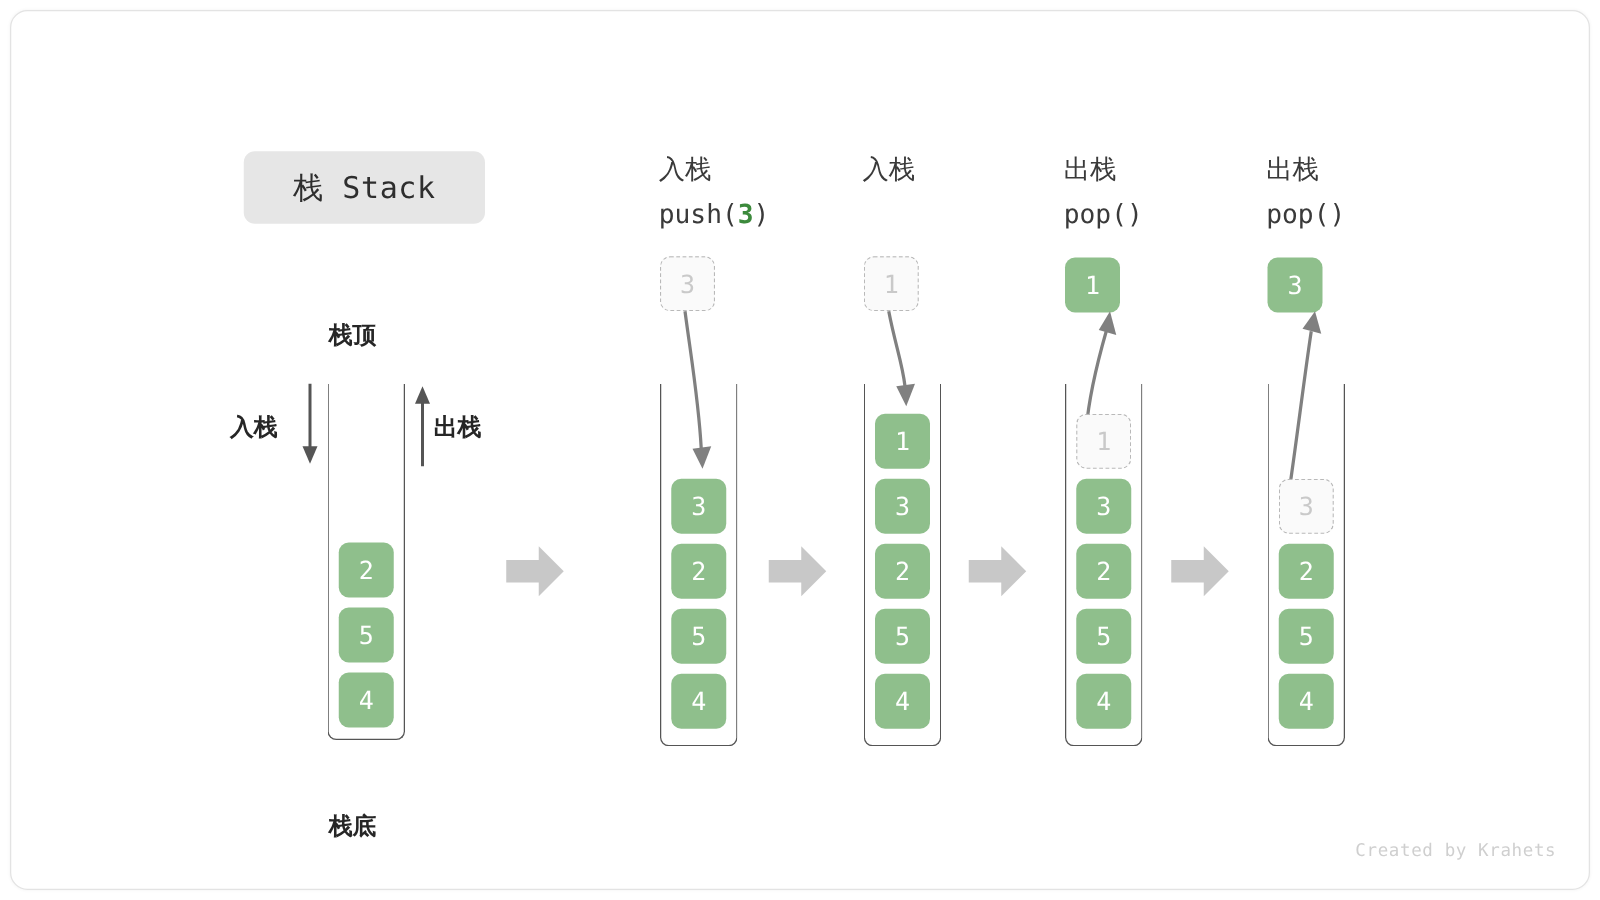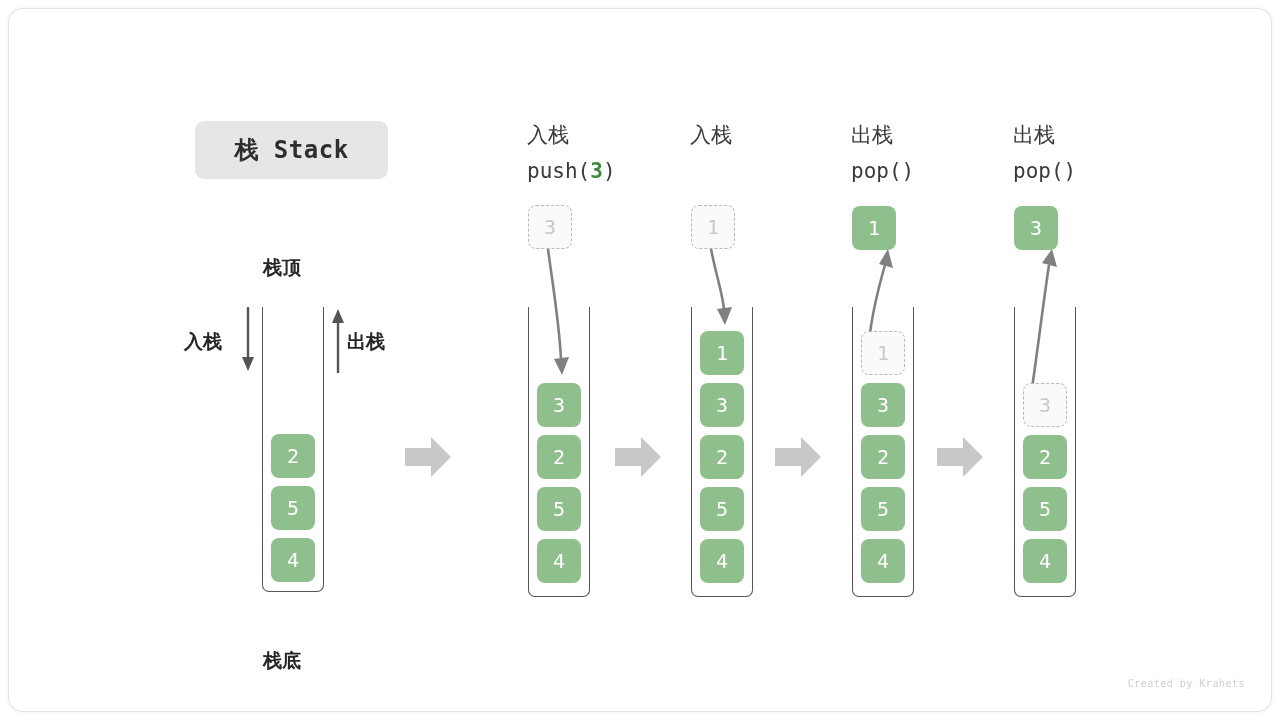--- a/index.html
+++ b/index.html
@@ -22,21 +22,21 @@
   .abs { position: absolute; }
 
   
   #title-badge {
     left: 186px; top: 112px;
     width: 193px; height: 58px;
     background: #e6e6e6;
     border-radius: 9px;
     display: flex; align-items: center; justify-content: center;
     font-family: "DejaVu Sans Mono", "Liberation Mono", monospace;
-    font-size: 24px; font-weight: bold;
+    font-size: 24px; font-weight: normal;
     color: #2e2e2e;
     letter-spacing: 0.5px;
   }
 
   
   .cn-label {
     font-family: "DejaVu Sans", "Liberation Sans", sans-serif;
     font-size: 19px; font-weight: bold; color: #262626;
     white-space: nowrap;
   }
@@ -75,21 +75,21 @@
     background: #fafafa; color: #c9c9c9;
     border: 1.6px dashed #b9b9b9;
   }
 
   
   .block-arrow { width: 46px; height: 40px; }
 
   #footer {
     right: 26px; bottom: 22px;
     font-family: "DejaVu Sans Mono", "Liberation Mono", monospace;
-    font-size: 10px; color: #cfcfcf; letter-spacing: 0.5px;
+    font-size: 14px; color: #cfcfcf; letter-spacing: 0.5px;
   }
   svg { overflow: visible; }
 </style>
 </head>
 <body>
 
 <div id="card">
 
   <div class="abs" id="title-badge">栈 Stack</div>
 

